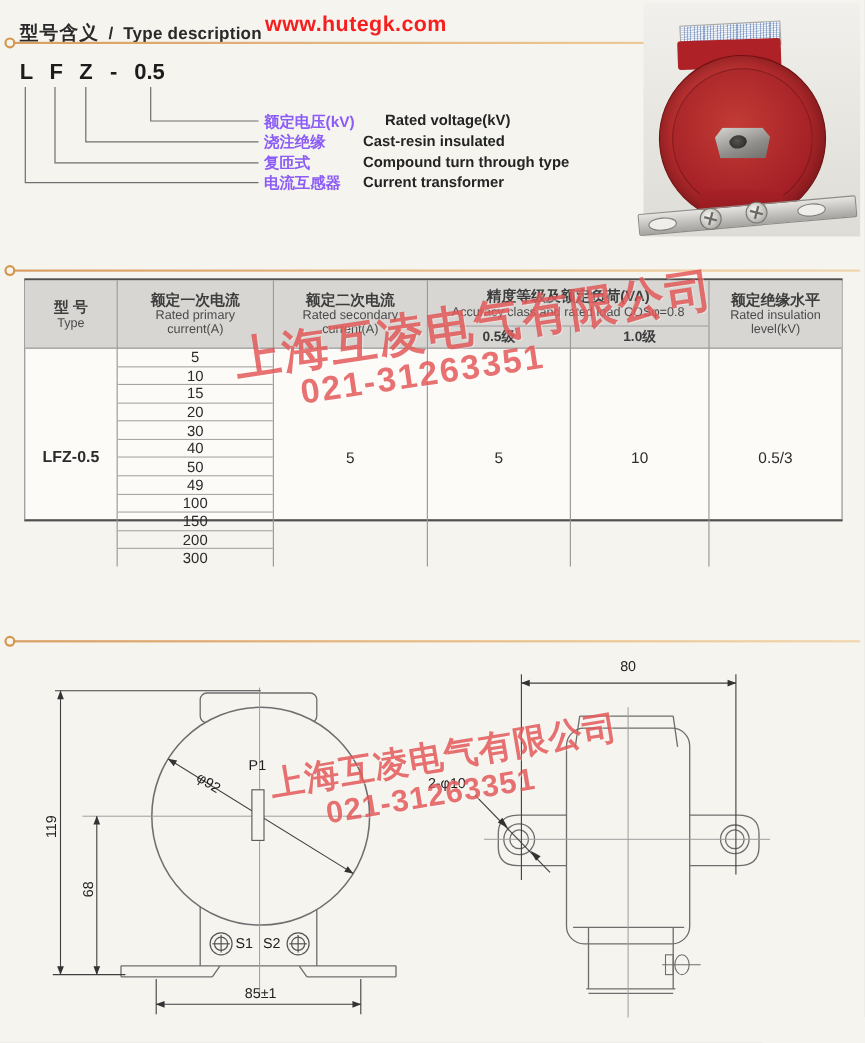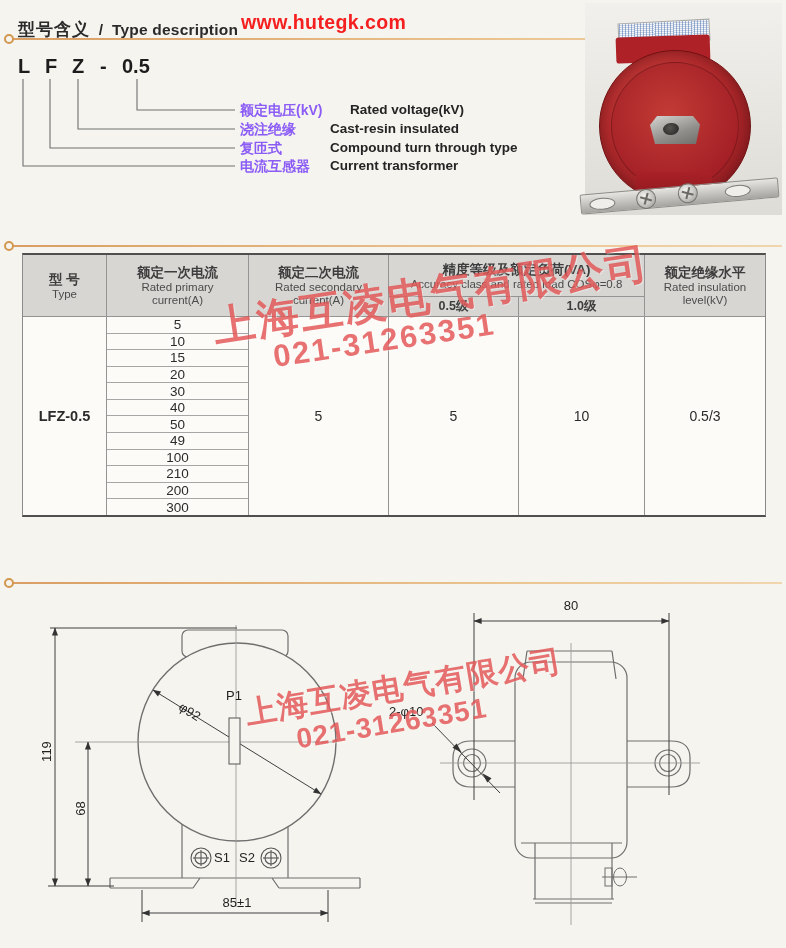--- a/index.html
+++ b/index.html
@@ -95,21 +95,21 @@
       <div class="abs" style="left:8px;top:4px;width:24px;height:10px;border-radius:50%;background:#efeeea;border:1px solid #7d7c78;"></div>
       <div class="abs" style="left:144px;top:3px;width:24px;height:10px;border-radius:50%;background:#efeeea;border:1px solid #7d7c78;"></div>
       <div class="screw" style="left:55px;top:-1px;width:18px;height:18px;"></div>
       <div class="screw" style="left:97px;top:-3px;width:18px;height:18px;"></div>
     </div>
   </div>
 
   <div class="abs rule" style="left:12px;top:245px;width:770px;"></div>
   <div class="abs dot" style="left:4px;top:241px;"></div>
 
-  <div class="abs tbl" style="left:22px;top:253px;width:744px;height:264px;padding-left:18px;">
+  <div class="abs tbl" style="left:22px;top:253px;width:744px;height:221px;padding-left:18px;">
 
     <div class="hcell" style="left:0;top:0;width:83px;height:62px;">
       <div class="zh">型 号</div>
       <div class="enl">Type</div>
     </div>
     <div class="hcell bl" style="left:83px;top:0;width:142px;height:62px;">
       <div class="zh">额定一次电流</div>
       <div class="enl">Rated primary</div>
       <div class="enl">current(A)</div>
     </div>
@@ -141,21 +141,21 @@
       <div class="prows">
         <div class="prow">5</div>
         <div class="prow">10</div>
         <div class="prow">15</div>
         <div class="prow">20</div>
         <div class="prow">30</div>
         <div class="prow">40</div>
         <div class="prow">50</div>
         <div class="prow">49</div>
         <div class="prow">100</div>
-        <div class="prow">210</div>
+        <div class="prow">150</div>
         <div class="prow">200</div>
         <div class="prow">300</div>
       </div>
     </div>
     <div class="bcell bl" style="left:225px;top:62px;width:140px;height:198px;">
       <span class="val">5</span>
     </div>
     <div class="bcell bl" style="left:365px;top:62px;width:130px;height:198px;">
       <span class="val">5</span>
     </div>

